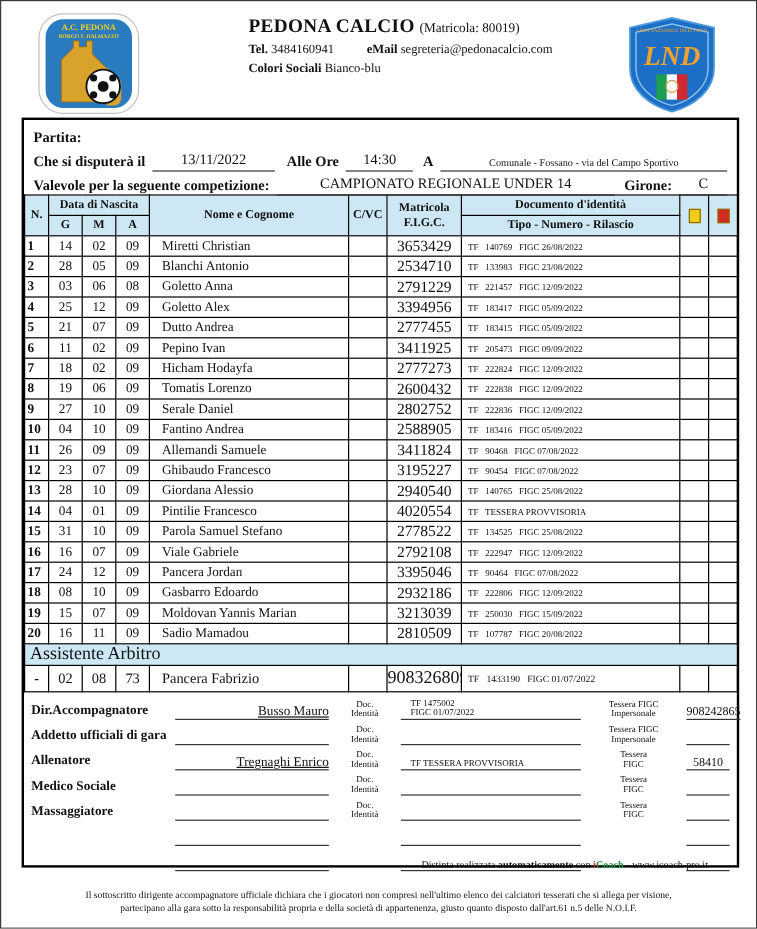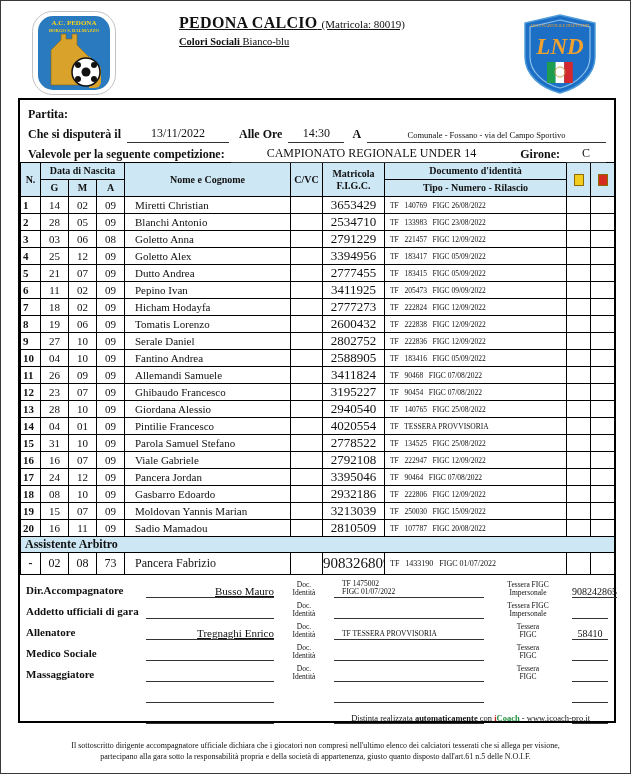--- a/index.html
+++ b/index.html
@@ -6,21 +6,21 @@
   html,body { background:#fff; }
   .page {
     position:relative; width:631px; height:774px; background:#fff;
     border:1px solid #3a3a3a;
     font-family:"Liberation Serif", serif; color:#111;
     overflow:hidden;
   }
   
   .hdr { display:flex; align-items:flex-start; padding:9px 28px 0 30px; height:88px; }
   .hdr-logo { flex:0 0 auto; }
-  .hdr-info { margin-left:62px; flex:1 1 auto; padding-top:4px;text-decoration:underline; }
+  .hdr-info { margin-left:90px; flex:1 1 auto; padding-top:4px; }
   .club-title { font-size:16px; font-weight:bold; letter-spacing:.3px; display:inline; }
   .club-matric { font-size:11px; font-weight:normal; }
   .hdr-line { font-size:10.5px; margin-top:3px; line-height:1.25; }
   .hdr-line b { font-weight:bold; }
   .hdr-line .gap { display:inline-block; width:22px; }
   .hdr-lnd { flex:0 0 auto; margin-top:2px; }
   
   .box { position:absolute; left:17px; top:97px; width:598px; height:625px; border:2px solid #000; background:#fff; }
   
   .minfo { padding:3px 8px 2px 8px; height:62px; }
@@ -38,21 +38,21 @@
   thead th { background:var(--hblue); font-weight:bold; font-size:10px; line-height:1.15; text-align:center; }
   thead tr { height:17px; }
   .two-line { white-space:pre-line; font-size:10px; }
   .p-row { height:17px; }
   .c-n { font-weight:bold; font-size:11px; padding-left:2px; }
   .c-d { text-align:center; font-size:11px; }
   .c-name { padding-left:10px; font-size:11px; white-space:nowrap; }
   .c-mat { text-align:center; font-size:13px; }
   .c-doc { padding-left:5px; font-size:7.5px; white-space:pre; }
   .card { display:inline-block; width:10px; height:12px; border:1px solid #8a6d00; vertical-align:middle; }
-  .band-row td { background:var(--hblue); font-weight:bold; font-size:12px; padding-left:4px; height:15px; }
+  .band-row td { background:var(--hblue); font-weight:normal; font-size:15px; padding-left:4px; height:15px; }
   .arb-row { height:22px; }
   .arb-row .c-n { text-align:center; padding-left:0; font-size:12px; }
   .arb-row .c-d { font-size:12px; }
   .arb-row .c-name { font-size:12px; }
   .arb-row .c-mat { font-size:15px; }
   .arb-row .c-doc { font-size:8px; }
   
   .staff { position:relative; padding:2px 6px 0 6px; }
   .s-row { display:grid; grid-template-columns:112px 128px 44px 150px 72px 1fr;
            column-gap:8px; align-items:end; height:21px; }
@@ -86,20 +86,27 @@
         <circle cx="47" cy="69" r="3" fill="#111"></circle>
         <circle cx="63" cy="69" r="3" fill="#111"></circle>
         <text x="43" y="15" text-anchor="middle" font-size="7" font-weight="bold" fill="#f7d21b">A.C. PEDONA</text>
         <text x="43" y="22" text-anchor="middle" font-size="4.6" font-weight="bold" fill="#f7d21b">BORGO S. DALMAZZO</text>
       </svg>
     </div>
     <div class="hdr-info">
       <div>
         <span class="club-title">PEDONA CALCIO</span>
         <span class="club-matric">(Matricola: 80019)</span>
+      </div>
+      <div class="hdr-line">
+        <b>Tel.</b>
+        <span>3484160941</span>
+        <span class="gap"></span>
+        <b>eMail</b>
+        <span>segreteria@pedonacalcio.com</span>
       </div>
       <div class="hdr-line">
         <b>Colori Sociali</b>
         <span>Bianco-blu</span>
       </div>
     </div>
     <div class="hdr-lnd">
       <svg width="84" height="84" viewBox="0 0 84 84">
         <path d="M42 3 L77 11 V45 C77 63 61 76 42 81 C23 76 7 63 7 45 V11 Z" fill="#1d6fc6" stroke="#4e9bdc" stroke-width="1.5"></path>
         <path d="M42 8 L72 15 V45 C72 60 58 72 42 76 C26 72 12 60 12 45 V15 Z" fill="none" stroke="#8cc0ea" stroke-width="1.2"></path>

